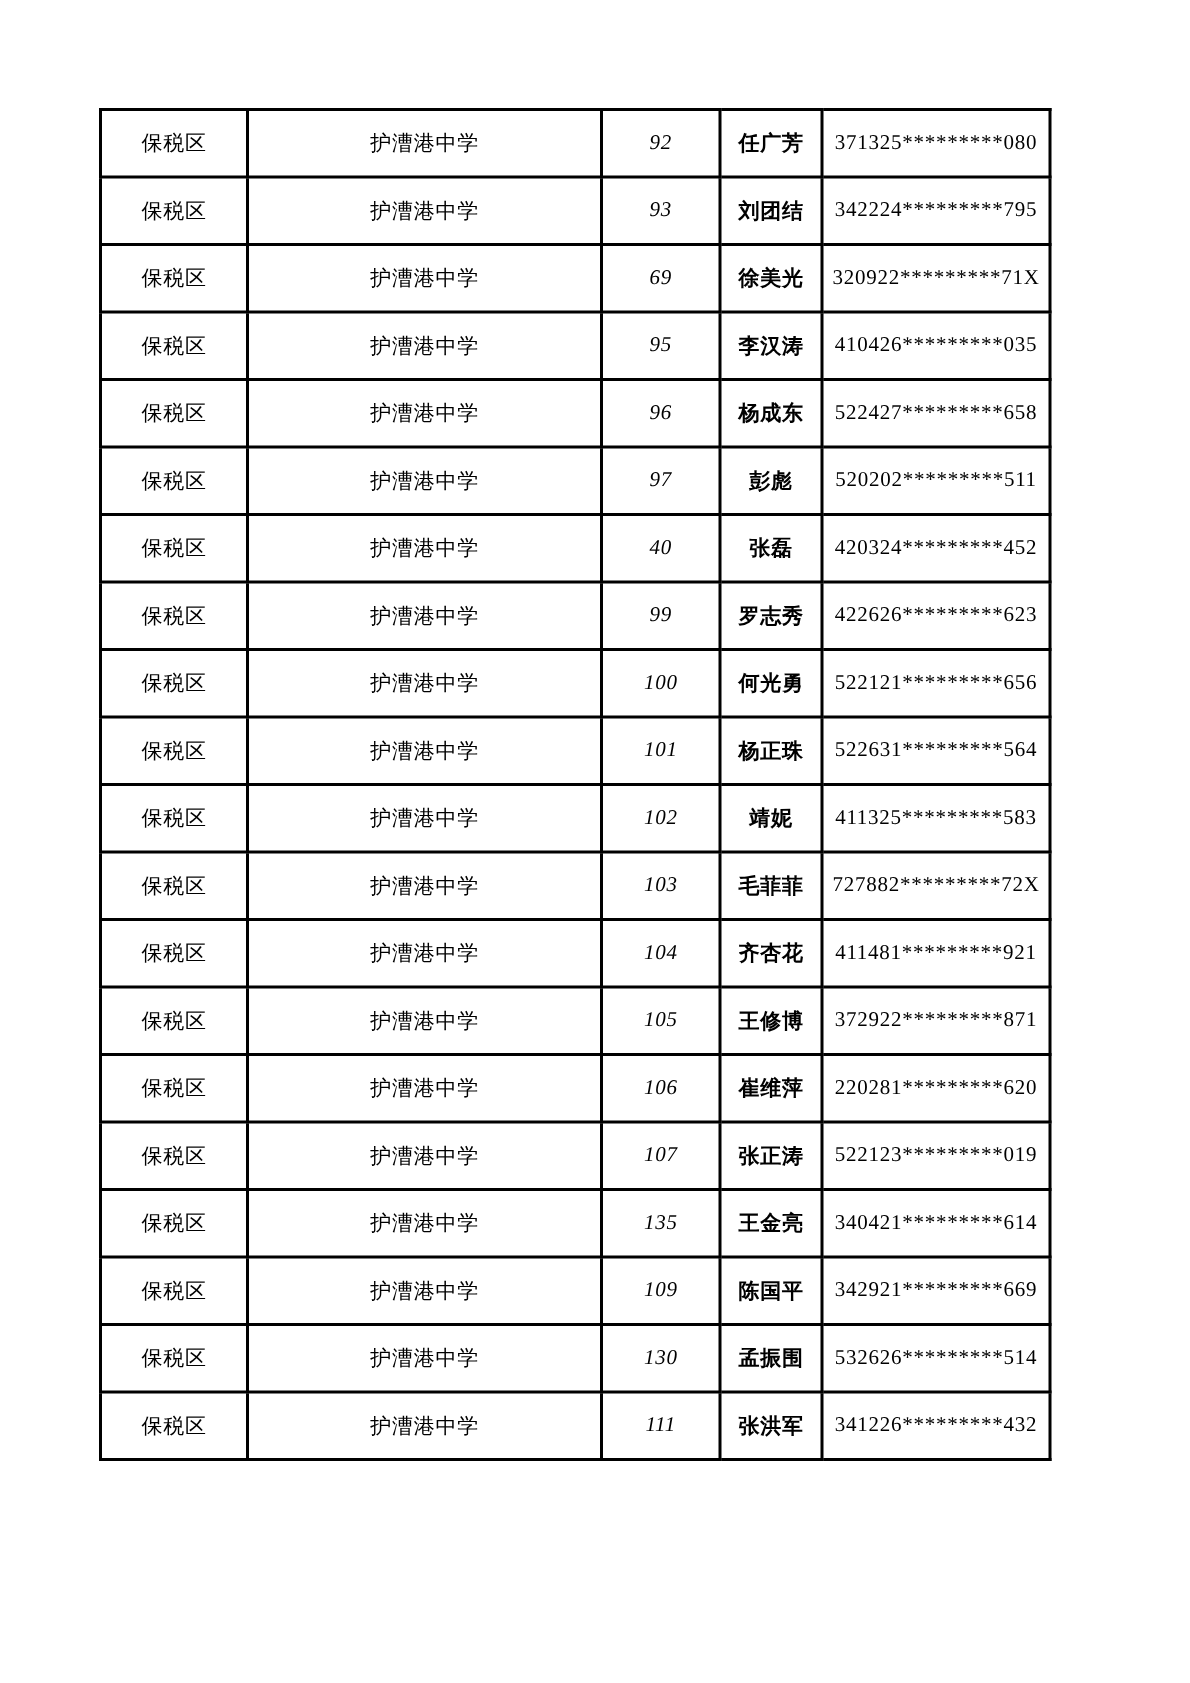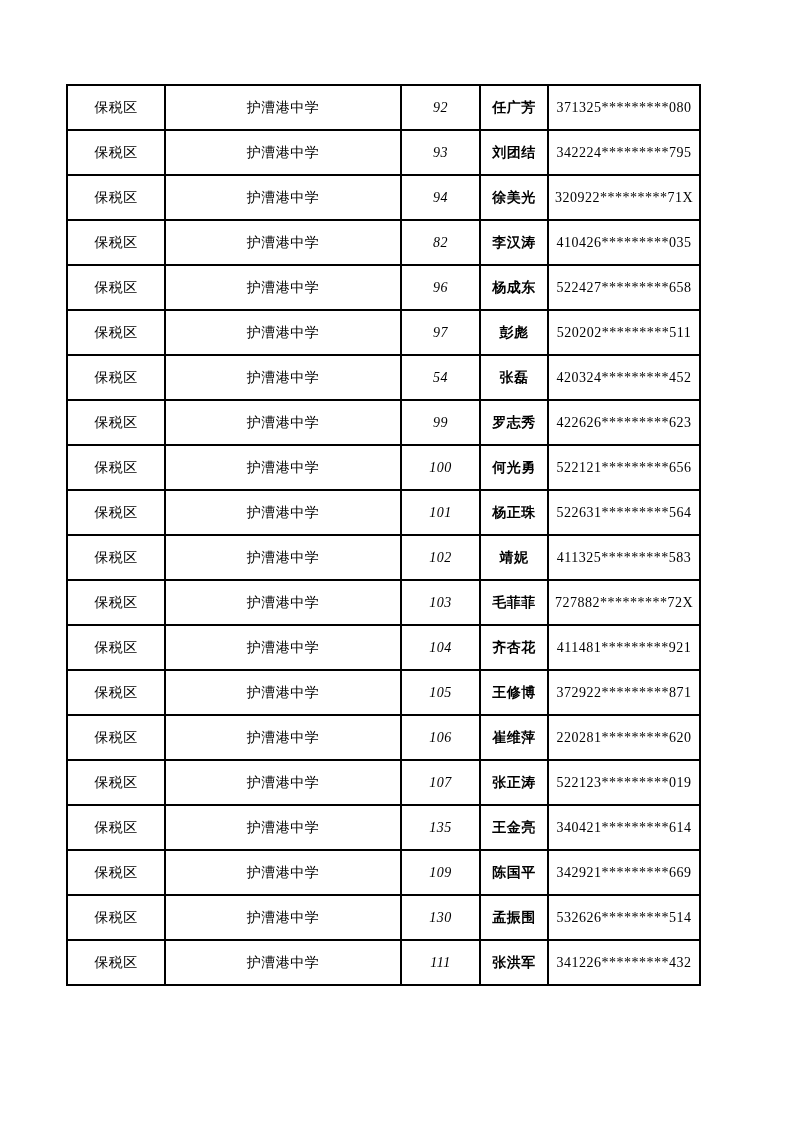--- a/index.html
+++ b/index.html
@@ -10,21 +10,21 @@
     width: 793px;
     height: 1122px;
     background: #ffffff;
     position: relative;
     font-family: "Liberation Serif", "DejaVu Serif", serif;
     color: #000000;
   }
   .sheet {
     position: absolute;
     left: 0;
-    top: 12px;
+    top: 0;
     width: 793px;
     height: 892px;
     background: #ffffff;
   }
   table.roster {
     position: absolute;
     left: 66px;
     top: 72px;
     border-collapse: collapse;
     table-layout: fixed;
@@ -70,49 +70,49 @@
         <tr>
           <td class="col-district">保税区</td>
           <td class="col-school">护漕港中学</td>
           <td class="col-number">93</td>
           <td class="col-name">刘团结</td>
           <td class="col-id">342224*********795</td>
         </tr>
         <tr>
           <td class="col-district">保税区</td>
           <td class="col-school">护漕港中学</td>
-          <td class="col-number">94</td>
+          <td class="col-number">69</td>
           <td class="col-name">徐美光</td>
           <td class="col-id">320922*********71X</td>
         </tr>
         <tr>
           <td class="col-district">保税区</td>
           <td class="col-school">护漕港中学</td>
-          <td class="col-number">82</td>
+          <td class="col-number">95</td>
           <td class="col-name">李汉涛</td>
           <td class="col-id">410426*********035</td>
         </tr>
         <tr>
           <td class="col-district">保税区</td>
           <td class="col-school">护漕港中学</td>
           <td class="col-number">96</td>
           <td class="col-name">杨成东</td>
           <td class="col-id">522427*********658</td>
         </tr>
         <tr>
           <td class="col-district">保税区</td>
           <td class="col-school">护漕港中学</td>
           <td class="col-number">97</td>
           <td class="col-name">彭彪</td>
           <td class="col-id">520202*********511</td>
         </tr>
         <tr>
           <td class="col-district">保税区</td>
           <td class="col-school">护漕港中学</td>
-          <td class="col-number">54</td>
+          <td class="col-number">40</td>
           <td class="col-name">张磊</td>
           <td class="col-id">420324*********452</td>
         </tr>
         <tr>
           <td class="col-district">保税区</td>
           <td class="col-school">护漕港中学</td>
           <td class="col-number">99</td>
           <td class="col-name">罗志秀</td>
           <td class="col-id">422626*********623</td>
         </tr>

